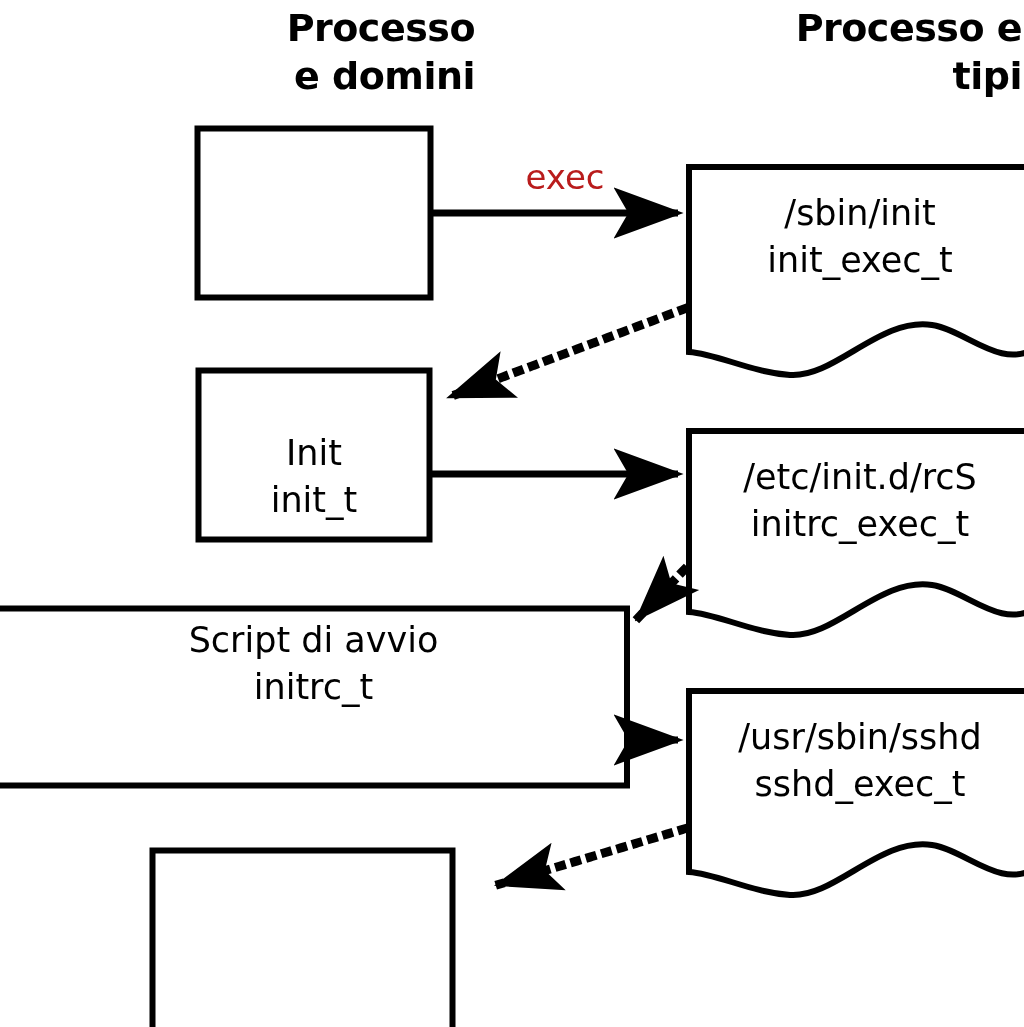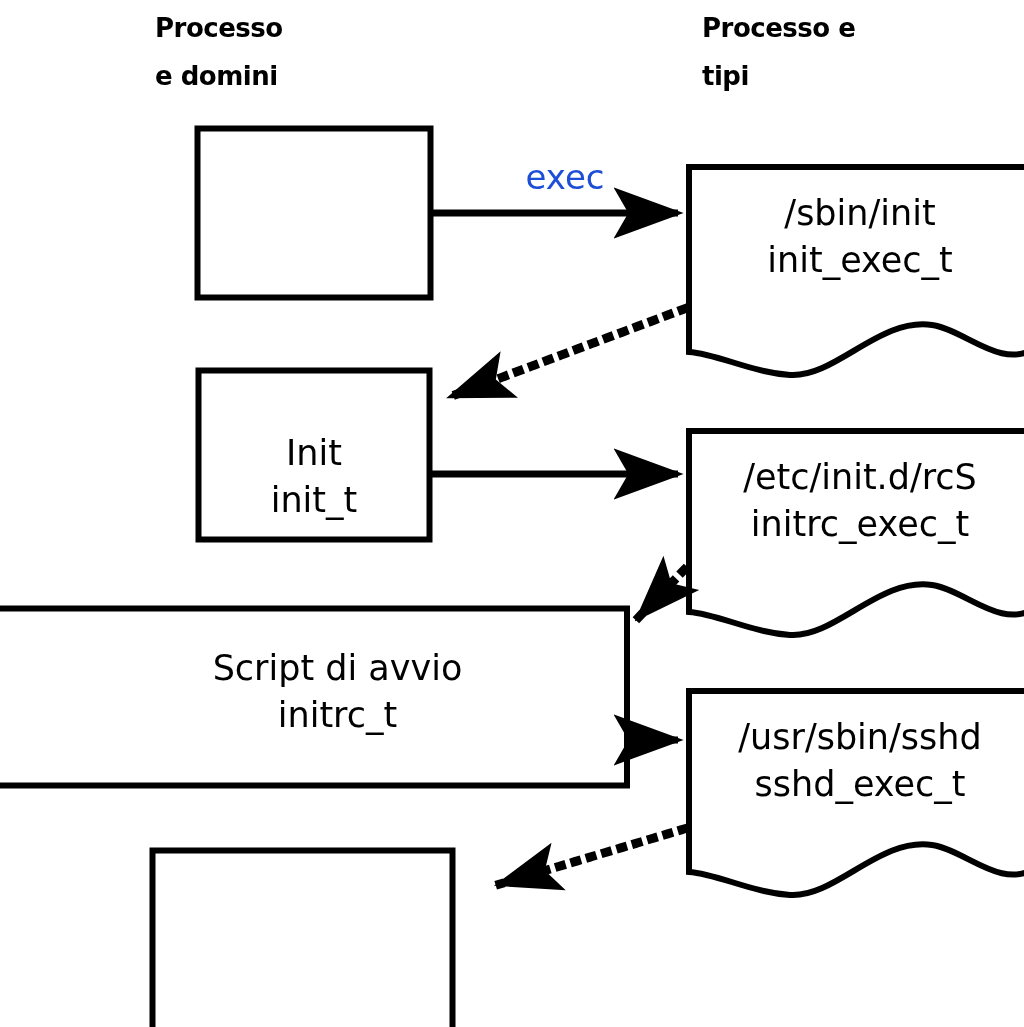--- a/index.html
+++ b/index.html
@@ -21,24 +21,24 @@
   #diagram-svg {
     position: absolute;
     left: 0;
     top: 0;
     width: 1024px;
     height: 1027px;
   }
   
   .column-heading {
     position: absolute;
-    text-align: left;
+    text-align: right;
     font-family: "DejaVu Sans", sans-serif;
     font-weight: bold;
-    font-size: 26px;
+    font-size: 38px;
     line-height: 48px;
     color: #000000;
     letter-spacing: -0.5px;
     white-space: pre-line;
   }
   #heading-processes { left: 155px; top: 4px; width: 320px; }
   #heading-objects   { left: 702px; top: 4px; width: 320px; }
 
   
   .node-label {
@@ -52,27 +52,27 @@
     white-space: pre-line;
     pointer-events: none;
   }
   .edge-label {
     position: absolute;
     text-align: center;
     font-family: "DejaVu Sans", sans-serif;
     font-weight: normal;
     font-size: 34px;
     line-height: 38px;
-    color: #1d4ed8;
+    color: #b91c1c;
   }
 
   
   #label-kernel      { left: 200px; top: 165px; width: 228px; }
   #label-init        { left: 200px; top: 406px; width: 228px; margin-top: 24px; }
-  #label-initrc      { left: 0px;   top: 645px; width: 627px; padding-left: 24px; }
+  #label-initrc      { left: 0px;   top: 617px; width: 627px; }
   #label-sshd        { left: 153px; top: 885px; width: 300px; }
 
   #label-init-exec   { left: 690px; top: 190px; width: 340px; }
   #label-initrc-exec { left: 690px; top: 454px; width: 340px; }
   #label-sshd-exec   { left: 690px; top: 714px; width: 340px; }
 
   #label-exec-edge   { left: 490px; top: 158px; width: 150px; }
 </style>
 </head>
 <body>

